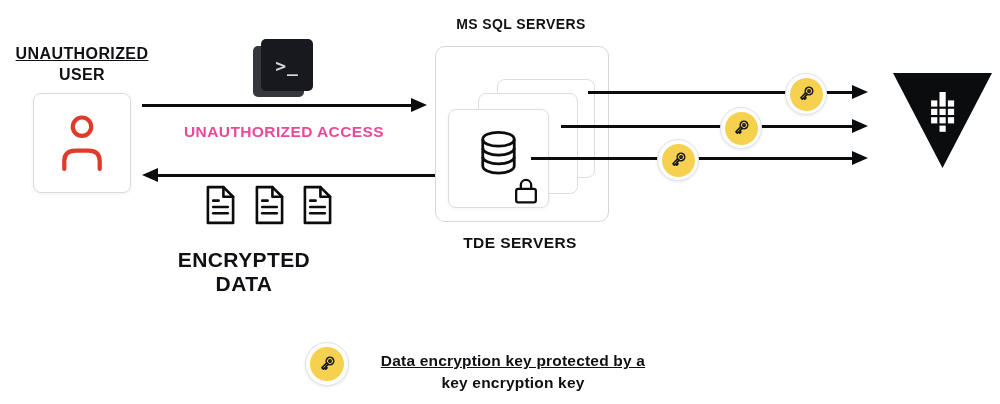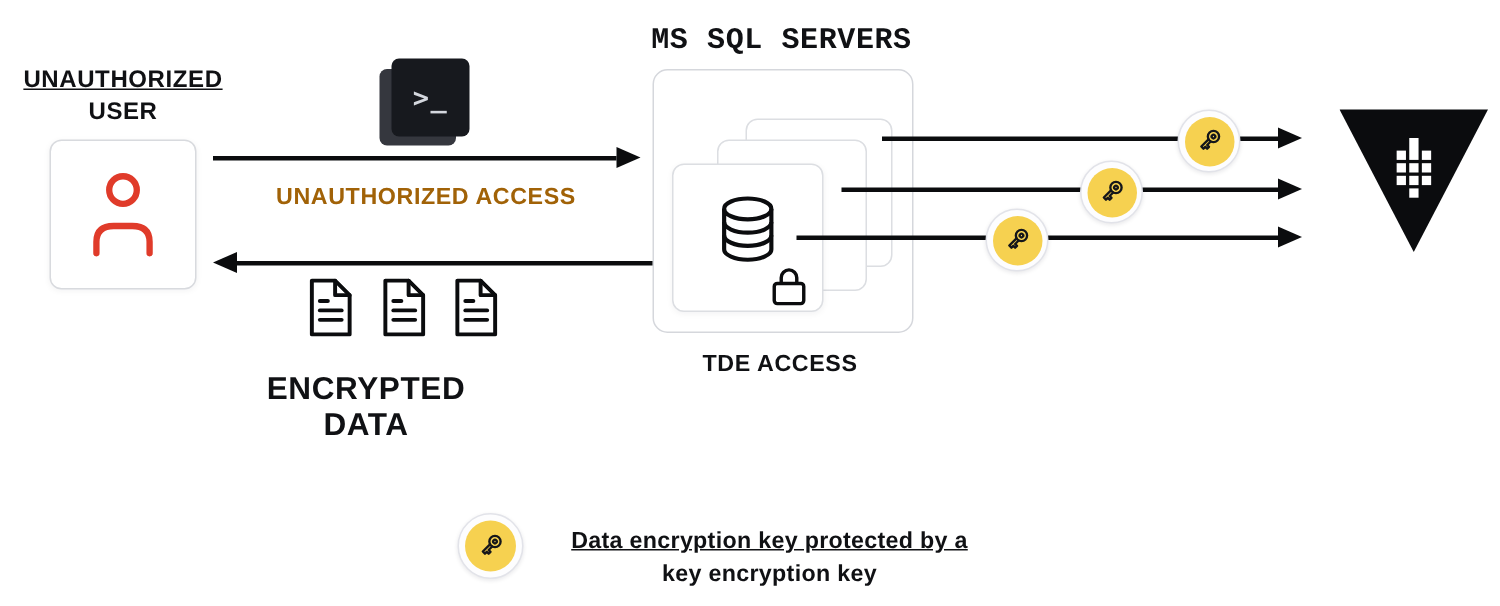--- a/index.html
+++ b/index.html
@@ -54,21 +54,21 @@
 
   <div class="abs" style="left:253px;top:39px;width:61px;height:58px;">
     <div class="terminal-back"></div>
     <div class="terminal-front">
       <span>&gt;_</span>
     </div>
   </div>
 
   <div class="abs line" style="left:142px;top:104px;width:269px;"></div>
   <div class="abs head-right" style="left:411px;top:98px;"></div>
-  <div class="abs lbl" style="left:164px;top:123px;width:240px;font-size:15.5px;color:#a16207;">UNAUTHORIZED ACCESS</div>
+  <div class="abs lbl" style="left:164px;top:123px;width:240px;font-size:15.5px;color:#ec4899;">UNAUTHORIZED ACCESS</div>
 
   <div class="abs head-left" style="left:142px;top:168px;"></div>
   <div class="abs line" style="left:158px;top:174px;width:277px;"></div>
 
   <svg class="abs" style="left:205px;top:184px;z-index:5;" width="31" height="42" viewBox="0 0 32 42">
     <g fill="#fff" stroke="#0b0c0e" stroke-width="2.7" stroke-linejoin="round" stroke-linecap="round">
       <path d="M3 2.5 H19 L29 12.5 V39.5 H3 Z"></path>
       <path fill="none" d="M19 2.5 V12.5 H29"></path>
       <path fill="none" d="M8.5 16.5 H14"></path>
       <path fill="none" d="M8.5 23 H23.5"></path>
@@ -89,21 +89,21 @@
       <path d="M3 2.5 H19 L29 12.5 V39.5 H3 Z"></path>
       <path fill="none" d="M19 2.5 V12.5 H29"></path>
       <path fill="none" d="M8.5 16.5 H14"></path>
       <path fill="none" d="M8.5 23 H23.5"></path>
       <path fill="none" d="M8.5 29.5 H23.5"></path>
     </g>
   </svg>
 
   <div class="abs lbl" style="left:164px;top:248px;width:160px;font-size:21px;">ENCRYPTED DATA</div>
 
-  <div class="abs lbl" style="left:430px;top:16px;width:182px;font-size:20px;font-family:Liberation Mono, monospace;">MS SQL SERVERS</div>
+  <div class="abs lbl" style="left:430px;top:16px;width:182px;font-size:14px;">MS SQL SERVERS</div>
 
   <div class="abs" style="left:435px;top:46px;width:172px;height:174px;border:1.5px solid #d5d7dc;border-radius:10px;background:#fff;"></div>
   <div class="srv" style="left:497px;top:79px;width:96px;height:97px;z-index:1;"></div>
   <div class="srv" style="left:478px;top:93px;width:98px;height:99px;z-index:2;"></div>
   <div class="srv node-box" style="left:448px;top:109px;width:99px;height:97px;z-index:3;"></div>
 
   <svg class="abs" style="left:476px;top:130px;z-index:5;" width="45" height="50" viewBox="0 0 48 54">
     <g fill="none" stroke="#0b0c0e" stroke-width="3">
       <ellipse cx="24" cy="10" rx="17" ry="7.5"></ellipse>
       <path d="M7 10 V39 c0 4.2 7.6 7.6 17 7.6 s17 -3.4 17 -7.6 V10"></path>
@@ -112,21 +112,21 @@
     </g>
   </svg>
 
   <svg class="abs" style="left:511px;top:176px;z-index:5;" width="30" height="29" viewBox="0 0 28 28">
     <g stroke="#0b0c0e" stroke-width="2.2">
       <rect x="4.5" y="12.5" width="19" height="13" rx="2" fill="#fff"></rect>
       <path fill="none" d="M9 12.5 V8.8 a5 5 0 0 1 10 0 V12.5"></path>
     </g>
   </svg>
 
-  <div class="abs lbl" style="left:430px;top:234px;width:180px;font-size:15.5px;">TDE ACCESS</div>
+  <div class="abs lbl" style="left:430px;top:234px;width:180px;font-size:15.5px;">TDE SERVERS</div>
 
   <div class="abs line" style="left:588px;top:91px;width:264px;"></div>
   <div class="abs head-right" style="left:852px;top:85px;"></div>
 
   <div class="abs line" style="left:561px;top:125px;width:291px;"></div>
   <div class="abs head-right" style="left:852px;top:119px;"></div>
 
   <div class="abs line" style="left:531px;top:157px;width:321px;"></div>
   <div class="abs head-right" style="left:852px;top:151px;"></div>
 

